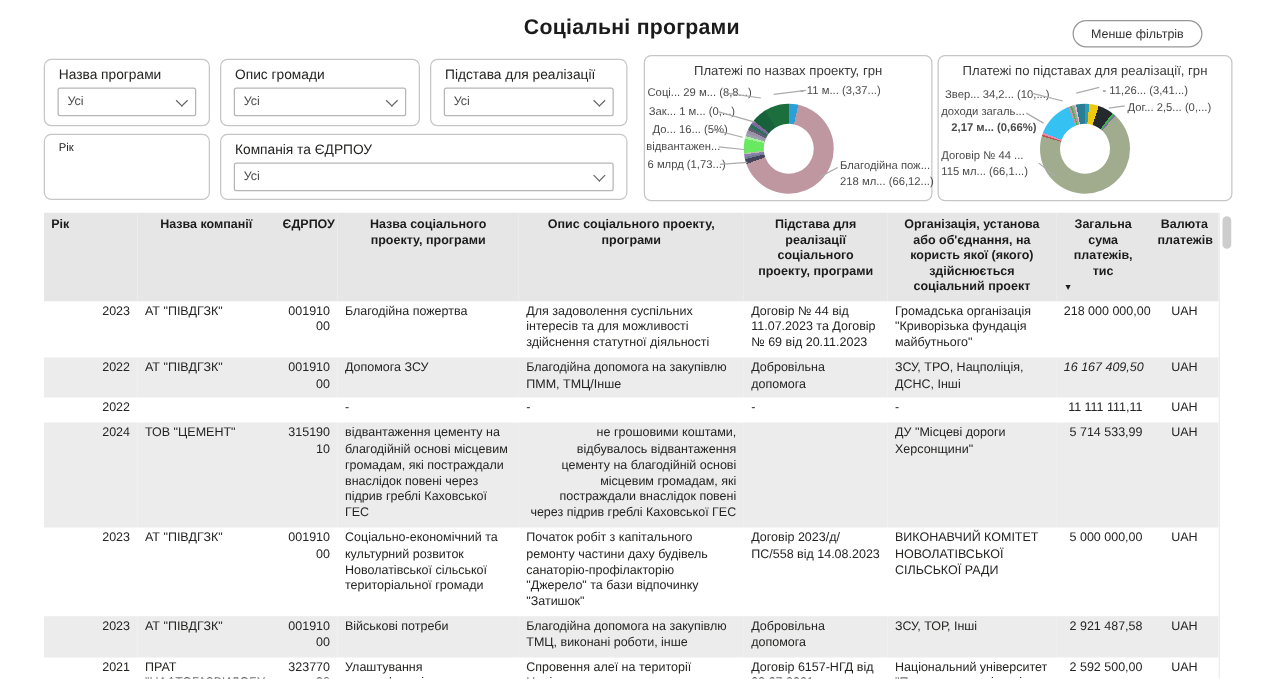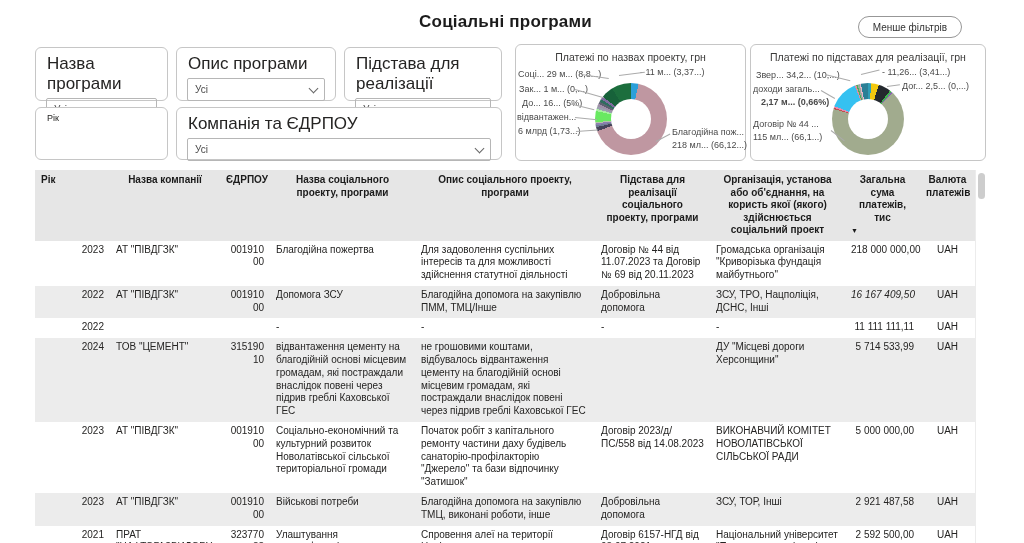--- a/index.html
+++ b/index.html
@@ -10,21 +10,21 @@
   .filters-btn{position:absolute;top:16px;right:49px;height:22px;padding:0 14px;
     border:1px solid #979797;border-radius:11px;background:#fff;font-size:10px;color:#333;
     font-family:inherit;display:flex;align-items:center;cursor:pointer;}
   
   .slicer{position:absolute;border:1px solid #c6c6c6;border-radius:6px;background:#fff;box-sizing:border-box;}
   .s1{left:35px;top:47px;width:133px;height:54px;}
   .s2{left:176px;top:47px;width:160px;height:54px;}
   .s3{left:344px;top:47px;width:158px;height:54px;}
   .s4{left:35px;top:107px;width:133px;height:53px;}
   .s5{left:176px;top:107px;width:326px;height:53px;}
-  .slicer-label{font-size:17px;color:#252423;padding:6px 11px 4px;}
+  .slicer-label{font-size:11px;color:#252423;padding:6px 11px 4px;}
   .slicer-label.small{font-size:9px;padding:5px 11px 3px;}
   .dropdown{display:flex;justify-content:space-between;align-items:center;
     border:1px solid #b6b6b6;border-radius:2px;height:21px;margin:0 10px;padding:0 7px;
     font-size:10px;color:#4a4a4a;cursor:pointer;}
   .chev{width:6px;height:6px;border-right:1px solid #666;border-bottom:1px solid #666;
     transform:rotate(45deg);margin-top:-3px;}
   .year-row{display:flex;gap:13px;margin:2px 11px 0;}
   .year-box{width:52px;height:19px;border:1px solid #b6b6b6;border-radius:2px;
     font-size:10px;display:flex;align-items:center;padding-left:6px;color:#252423;cursor:text;}
   
@@ -61,21 +61,21 @@
 
   <div class="slicer s1">
     <div class="slicer-label">Назва програми</div>
     <div class="dropdown">
       <span>Усі</span>
       <span class="chev"></span>
     </div>
   </div>
 
   <div class="slicer s2">
-    <div class="slicer-label">Опис програми</div>
+    <div class="slicer-label">Опис громади</div>
     <div class="dropdown">
       <span>Усі</span>
       <span class="chev"></span>
     </div>
   </div>
 
   <div class="slicer s3">
     <div class="slicer-label">Підстава для реалізації</div>
     <div class="dropdown">
       <span>Усі</span>
@@ -193,21 +193,21 @@
             <td style="text-align: left;">-</td>
             <td style="text-align: left;">-</td>
             <td class="num" style="text-align: right;">11 111 111,11</td>
             <td style="text-align: center;">UAH</td>
           </tr>
           <tr class="alt">
             <td style="text-align: right;">2024</td>
             <td style="text-align: left;">ТОВ "ЦЕМЕНТ"</td>
             <td style="text-align: right;">31519010</td>
             <td style="text-align: left;">відвантаження цементу на благодійній основі місцевим громадам, які постраждали внаслідок повені через підрив греблі Каховської ГЕС</td>
-            <td style="text-align: left;">не грошовими коштами, відбувалось відвантаження цементу на благодійній основі місцевим громадам, які постраждали внаслідок повені через підрив греблі Каховської ГЕС</td>
+            <td style="text-align: right;">не грошовими коштами, відбувалось відвантаження цементу на благодійній основі місцевим громадам, які постраждали внаслідок повені через підрив греблі Каховської ГЕС</td>
             <td style="text-align: left;"></td>
             <td style="text-align: left;">ДУ "Місцеві дороги Херсонщини"</td>
             <td class="num" style="text-align: right;">5 714 533,99</td>
             <td style="text-align: center;">UAH</td>
           </tr>
           <tr>
             <td style="text-align: right;">2023</td>
             <td style="text-align: left;">АТ "ПІВДГЗК"</td>
             <td style="text-align: right;">00191000</td>
             <td style="text-align: left;">Соціально-економічний та культурний розвиток Новолатівської сільської територіальної громади</td>

